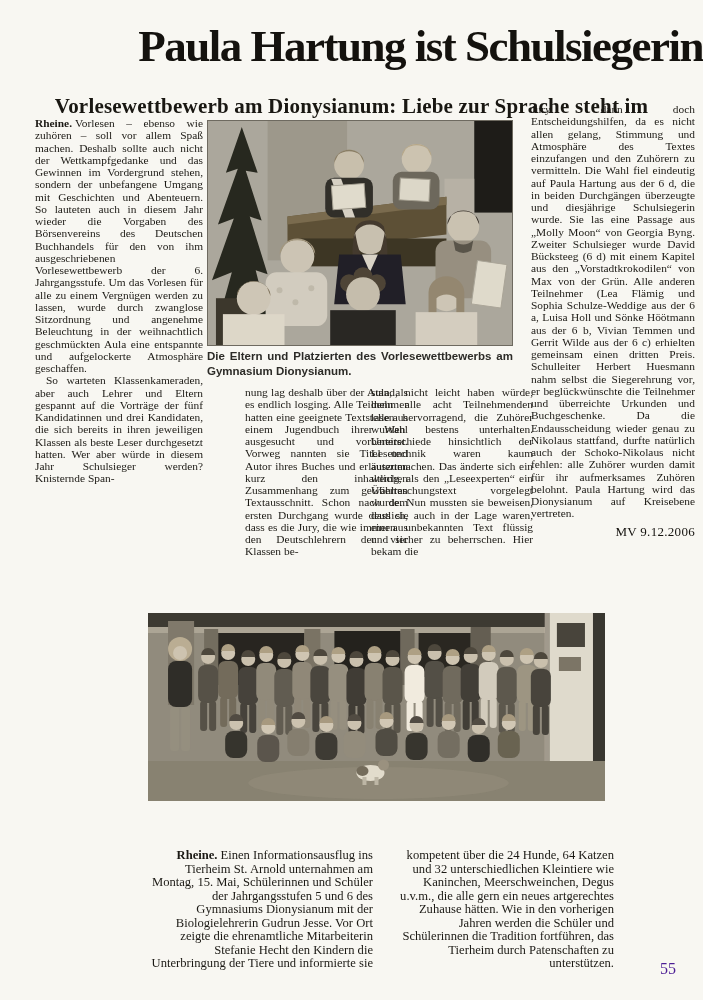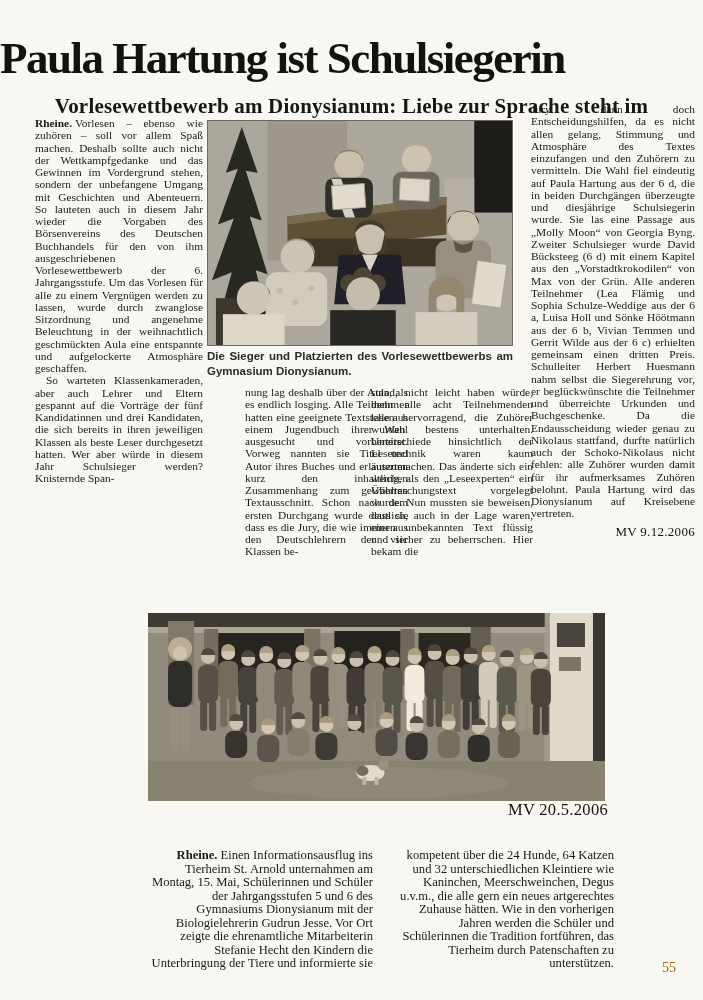--- a/index.html
+++ b/index.html
@@ -1,19 +1,19 @@
 <!DOCTYPE html>
 <html lang="de"><head>
 <meta charset="utf-8">
 <style>
   html,body{margin:0;padding:0;background:#e9e7e1;}
   .page{position:relative;width:703px;height:1000px;margin:0 auto;background:#f8f7f2;
         font-family:"Liberation Serif",serif;color:#1b1914;overflow:hidden;}
   .abs{position:absolute;}
-  h1.headline{margin:0;left:0;width:703px;top:34px;text-align:left;
+  h1.headline{margin:0;left:0;width:703px;top:22px;text-align:right;
       font-size:45px;font-weight:bold;letter-spacing:-1.5px;line-height:1.1;color:#14120e;}
   h2.subheadline{margin:0;left:0;width:703px;top:94px;text-align:center;
       font-size:21px;font-weight:bold;letter-spacing:.2px;color:#191712;}
   .bodycol p{margin:0;font-size:11.4px;line-height:12.25px;text-align:justify;
       hyphens:auto;-webkit-hyphens:auto;word-spacing:.2px;}
   .bodycol p.ind{text-indent:11px;}
   .lead{font-weight:bold;margin-right:3px;}
   .col1{left:35px; top:117px; width:168px;}
   .col2{left:205px;top:386px; width:163px;margin-left:40px;}
   .col3{left:371px;top:386px; width:162px;}
@@ -28,21 +28,21 @@
       line-height:14.5px;text-align:justify;color:#2c2b27;}
   .photo2{left:148px;top:613px;width:457px;height:188px;background:#8b867a;}
   .photo2 svg{display:block;width:100%;height:100%;filter:sepia(.08) brightness(1.02);}
   .credit2{left:396px;top:800px;width:212px;text-align:right;font-size:16.5px;
       letter-spacing:.3px;color:#15130f;}
   h3.headline2{margin:0;left:149px;top:819px;width:520px;
       font-size:21.5px;font-weight:bold;letter-spacing:.2px;color:#15130f;}
   .a2col p{margin:0;font-size:12.6px;line-height:13.5px;text-align:right;}
   .a2col1{left:149px;top:849px;width:224px;}
   .a2col2{left:394px;top:849px;width:220px;}
-  .pagenum{left:590px;top:960px;width:86px;text-align:right;font-size:14px;color:#a16207;}
+  .pagenum{left:590px;top:960px;width:86px;text-align:right;font-size:16px;color:#4c1d95;}
 </style>
 </head>
 <body>
 
 <div class="page">
 
   <h1 class="abs headline">Paula Hartung ist Schulsiegerin</h1>
   <h2 class="abs subheadline">Vorlesewettbewerb am Dionysianum: Liebe zur Sprache steht im Mittelpunkt</h2>
 
   <div class="abs bodycol col1">
@@ -98,21 +98,21 @@
         <circle cx="170" cy="163" r="9" fill="#4f4638"></circle>
       <circle cx="156" cy="174" r="17" fill="#c3bbab"></circle>
       <rect x="123" y="190" width="66" height="35" fill="#2c2a26"></rect>
       <circle cx="240" cy="174" r="17" fill="#cbc3b3"></circle>
       <path d="M222,172 a18,16 0 0 1 36,0 l0,30 l-8,-4 l0,-20 a14,12 0 0 0 -20,0 l0,20 l-8,4 z" fill="#938770"></path>
       <rect x="209" y="192" width="62" height="33" fill="#d2cbbd"></rect>
       <rect x="268" y="142" width="30" height="44" fill="#dcd7c9" stroke="#a8a396" transform="rotate(8 283 164)"></rect>
     </svg>
   </figure>
 
-  <figcaption class="abs caption1">Die Sieger und Platzierten des Vorlesewettbewerbs am Gymnasium Dionysianum.</figcaption>
+  <figcaption class="abs caption1">Die Eltern und Platzierten des Vorlesewettbewerbs am Gymnasium Dionysianum.</figcaption>
 
   <div class="abs bodycol col2">
     <p>nung lag deshalb über der Aula, als es endlich losging. Alle Teilnehmer hatten eine geeignete Textstelle aus einem Jugendbuch ihrer Wahl ausgesucht und vorbereitet. Vorweg nannten sie Titel und Autor ihres Buches und erläuterten kurz den inhaltlichen Zusammenhang zum gewählten Textausschnitt. Schon nach dem ersten Durchgang wurde deutlich, dass es die Jury, die wie immer aus den Deutschlehrern der vier Klassen be-</p>
   </div>
   <div class="abs bodycol col3">
     <p>stand, nicht leicht haben würde, denn alle acht Teilnehmenden lasen hervorragend, die Zuhörer wurden bestens unterhalten. Unterschiede hinsichtlich der Lesetechnik waren kaum auszumachen. Das änderte sich ein wenig, als den „Leseexperten“ ein Überraschungstext vorgelegt wurde. Nun mussten sie beweisen, dass sie auch in der Lage waren, einen unbekannten Text flüssig und sicher zu beherrschen. Hier bekam die</p>
   </div>
   <div class="abs bodycol col4">
     <p>Jury dann doch Entscheidungshilfen, da es nicht allen gelang, Stimmung und Atmosphäre des Textes einzufangen und den Zuhörern zu vermitteln. Die Wahl fiel eindeutig auf Paula Hartung aus der 6 d, die in beiden Durchgängen überzeugte und diesjährige Schulsiegerin wurde. Sie las eine Passage aus „Molly Moon“ von Georgia Byng. Zweiter Schulsieger wurde David Bücksteeg (6 d) mit einem Kapitel aus den „Vorstadtkrokodilen“ von Max von der Grün. Alle anderen Teilnehmer (Lea Flämig und Sophia Schulze-Weddige aus der 6 a, Luisa Holl und Sönke Höötmann aus der 6 b, Vivian Temmen und Gerrit Wilde aus der 6 c) erhielten gemeinsam einen dritten Preis. Schulleiter Herbert Huesmann nahm selbst die Siegerehrung vor, er beglückwünschte die Teilnehmer und überreichte Urkunden und Buchgeschenke. Da die Endausscheidung wieder genau zu Nikolaus stattfand, durfte natürlich auch der Schoko-Nikolaus nicht fehlen: alle Zuhörer wurden damit für ihr aufmerksames Zuhören belohnt. Paula Hartung wird das Dionysianum auf Kreisebene vertreten.</p>
     <div class="credit">MV 9.12.2006</div>
@@ -203,21 +203,20 @@
         <use href="#kl" x="360" y="112" fill="#65604f"></use>
 
       <ellipse cx="222" cy="160" rx="14" ry="8" fill="#d8d4c8"></ellipse>
       <ellipse cx="214" cy="158" rx="6" ry="5" fill="#6f6859"></ellipse>
       <circle cx="235" cy="152" r="5.5" fill="#948c7c"></circle>
       <rect x="214" y="164" width="4" height="8" fill="#b5b0a2"></rect>
         <rect x="226" y="164" width="4" height="8" fill="#b5b0a2"></rect>
     </svg>
   </figure>
 
-  <div class="abs credit2">MV 20.5.2006</div>
 
   <div class="abs a2col a2col1">
     <p><span class="lead">Rheine.</span><span>Einen Informationsausflug ins Tierheim St. Arnold unternahmen am Montag, 15. Mai, Schülerinnen und Schüler der Jahrgangsstufen 5 und 6 des Gymnasiums Dionysianum mit der Biologielehrerin Gudrun Jesse. Vor Ort zeigte die ehrenamtliche Mitarbeiterin Stefanie Hecht den Kindern die Unterbringung der Tiere und informierte sie</span></p>
   </div>
   <div class="abs a2col a2col2">
     <p>kompetent über die 24 Hunde, 64 Katzen und 32 unterschiedlichen Kleintiere wie Kaninchen, Meerschweinchen, Degus u.v.m., die alle gern ein neues artgerechtes Zuhause hätten. Wie in den vorherigen Jahren werden die Schüler und Schülerinnen die Tradition fortführen, das Tierheim durch Patenschaften zu unterstützen.</p>
   </div>
 
   <div class="abs pagenum">55</div>
 

